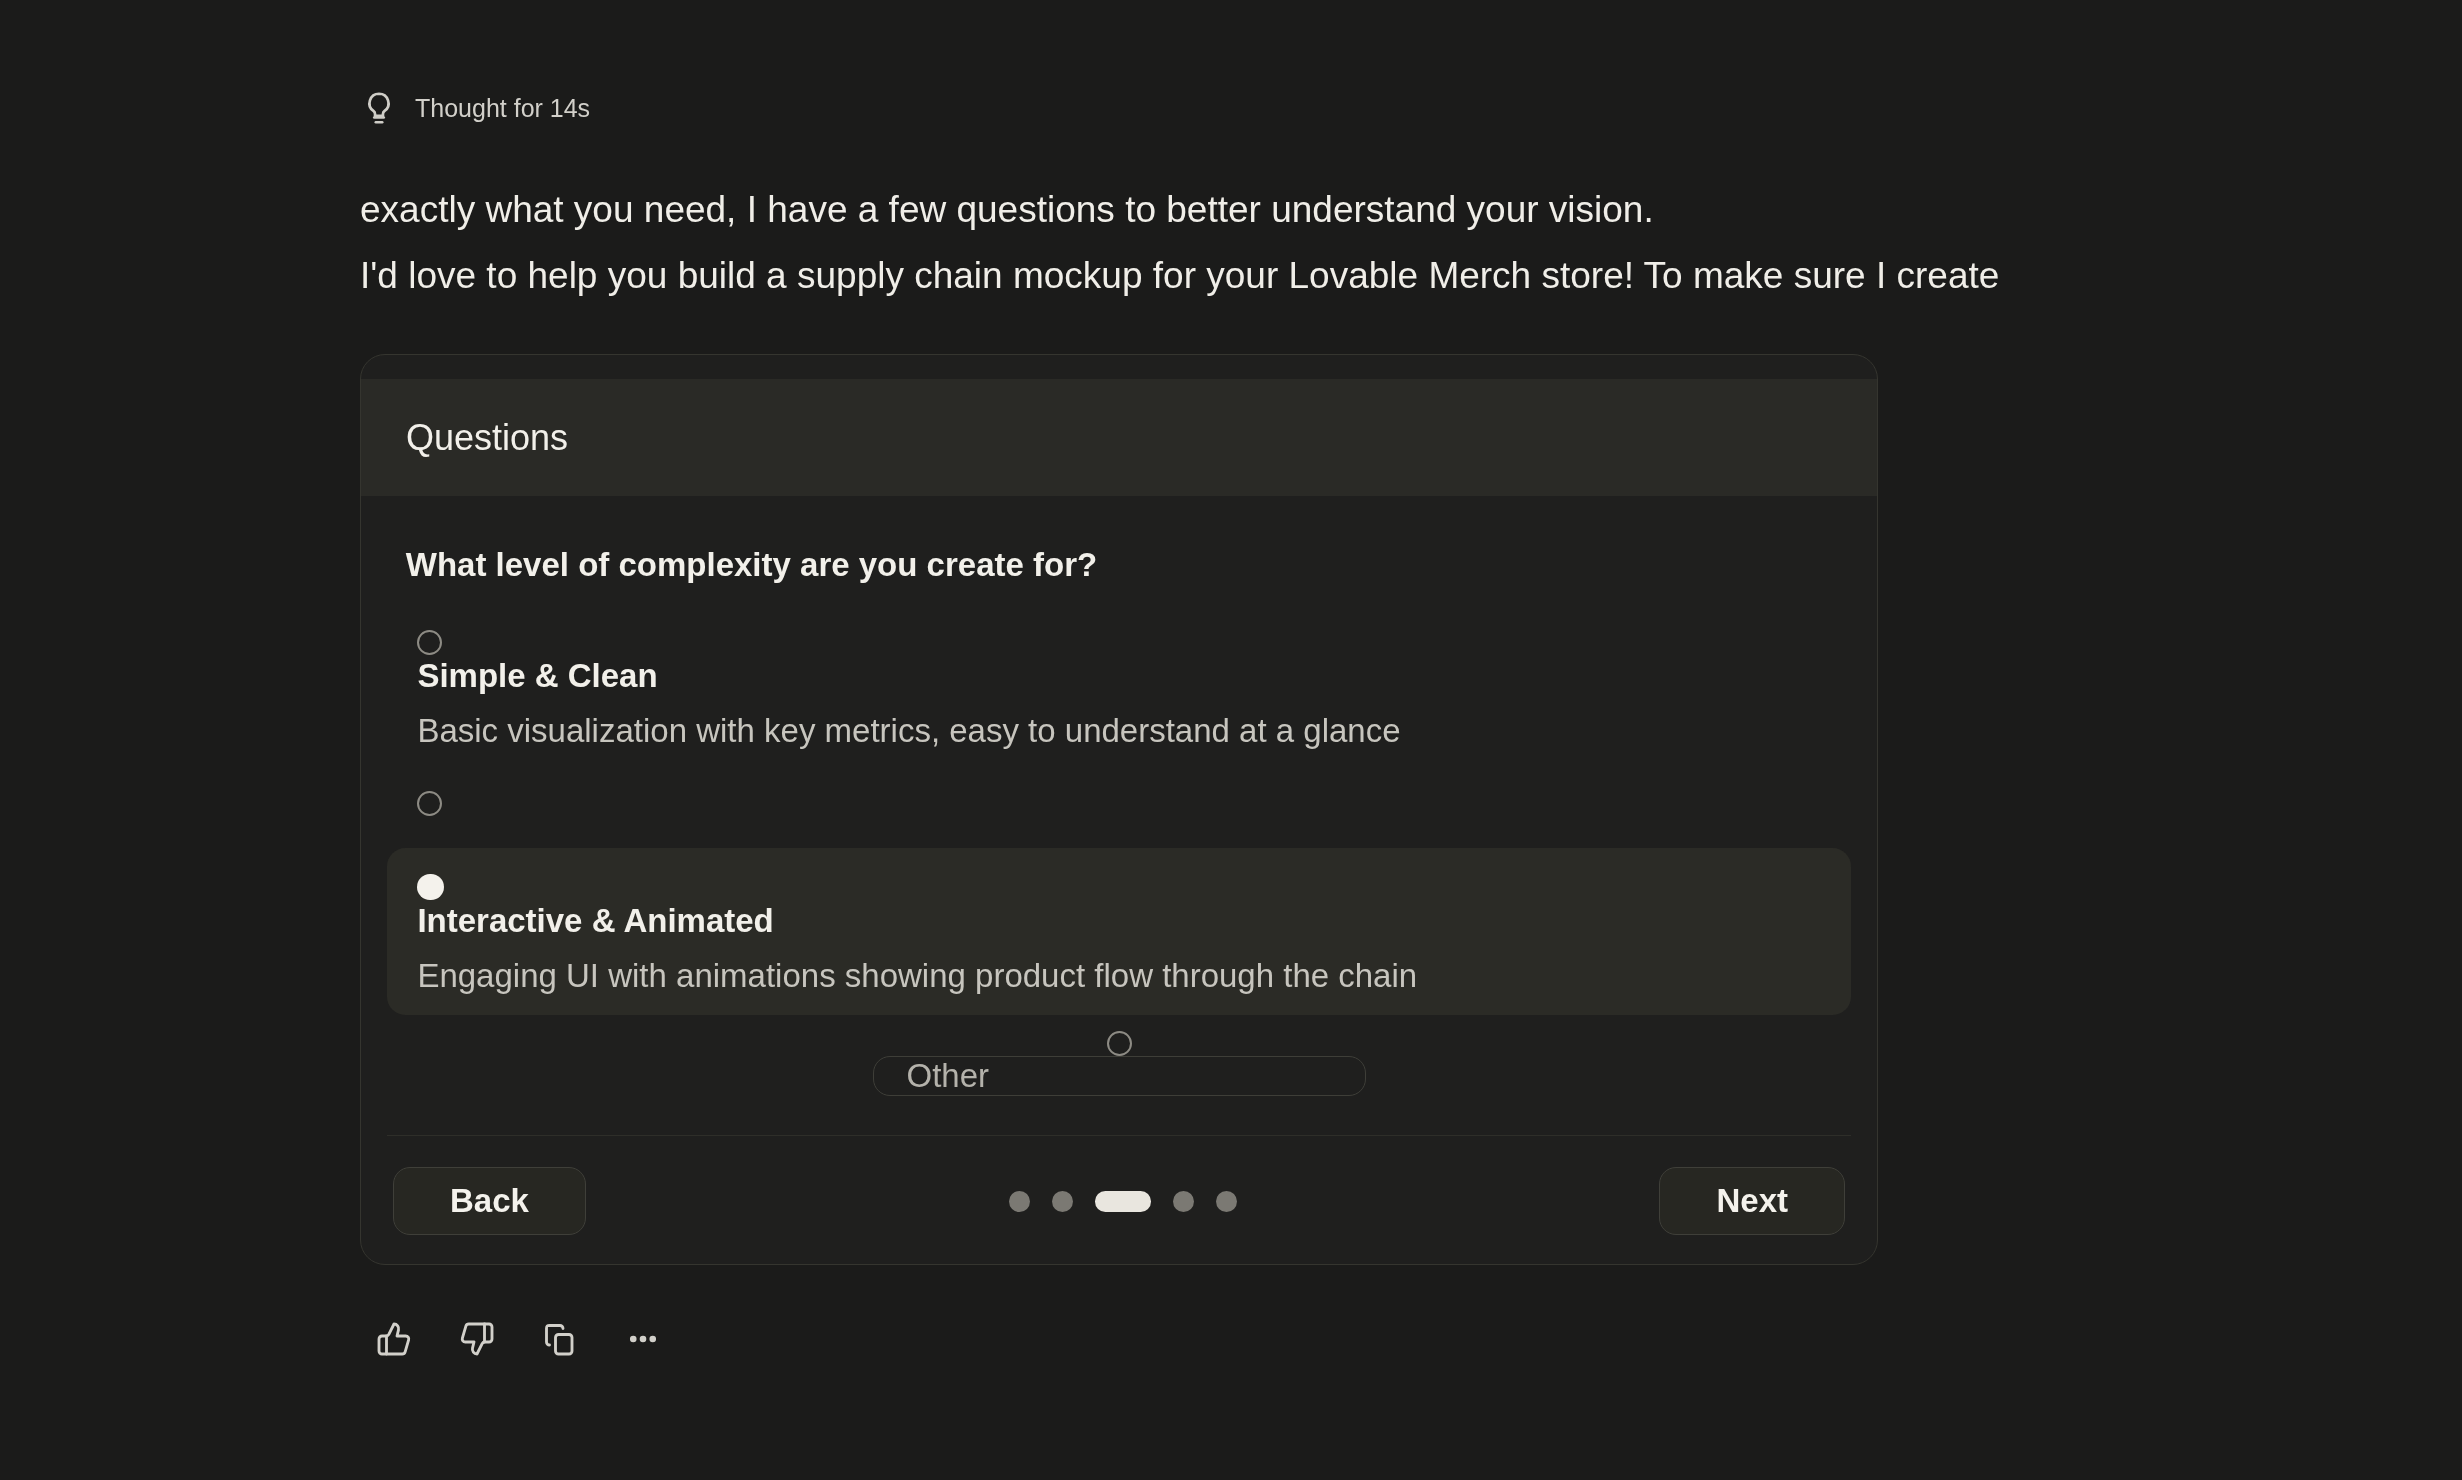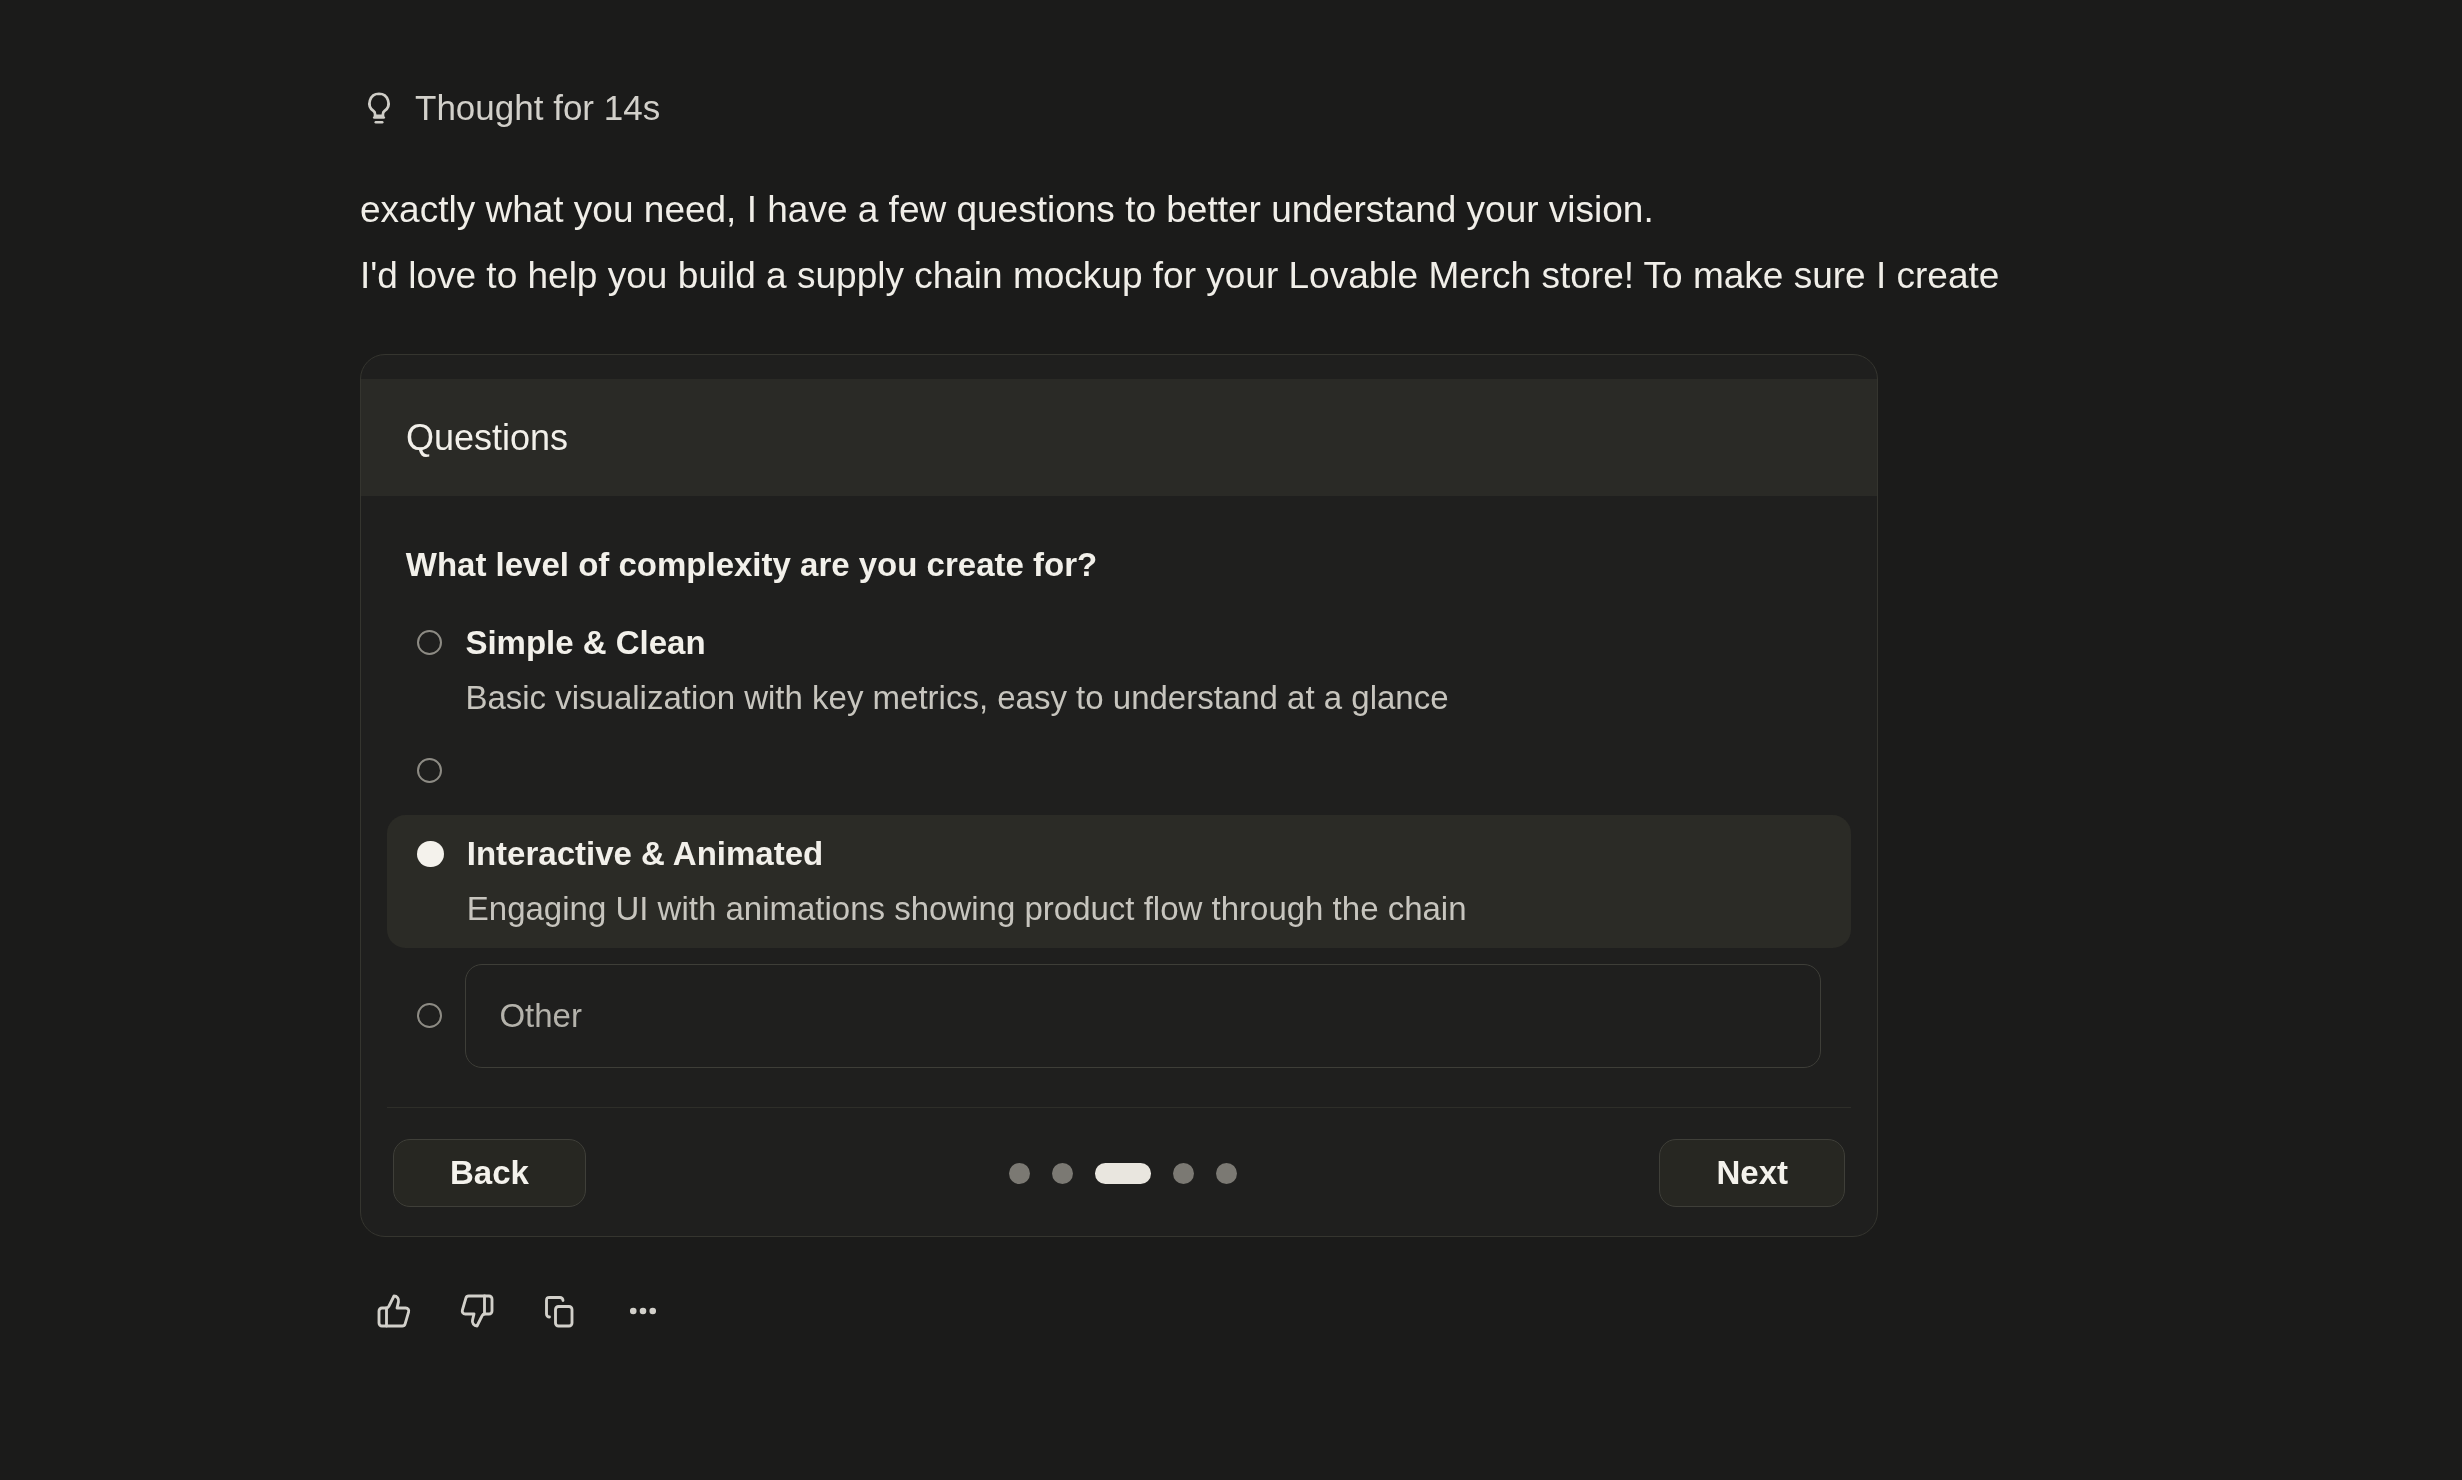--- a/index.html
+++ b/index.html
@@ -8,33 +8,33 @@
     background:#1b1b1a;
     font-family:"Liberation Sans", sans-serif;
     color:#f2f0ea;
     -webkit-font-smoothing:antialiased;
   }
   .content { position:absolute; left:360px; top:85px; width:1518px; }
 
   
   .thought-row { display:flex; align-items:center; gap:17px; height:46px; margin-bottom:46px; color:#d2d0ca; cursor:pointer; }
   .thought-row svg { width:38px; height:38px; stroke:#cfcdc7; }
-  .thought-label { font-size:35px; color:#d2d0ca; }
+  .thought-label { font-size:25px; color:#d2d0ca; }
 
   
   .message { width:1851px; font-size:37px; line-height:66px; color:#f0eee8; margin-bottom:45px; }
 
   
   .card { width:1518px; background:#1f1f1e; border:1.7px solid #35352f; border-radius:25px; overflow:hidden; }
   .card-header { background:#2a2a26; padding:36px 45px;margin-top:24px; }
   .card-title { font-size:36px; font-weight:500; color:#f2f0ea; line-height:45px; }
   .card-body { padding:48px 26.4px 0 26.4px; }
   .question-title { margin:0 18.4px 37px 18.4px; font-size:33px; font-weight:700; line-height:41px; color:#f2f0ea; }
 
-  .option-row { display:flex; gap:23px; padding:0 30px; margin-bottom:32px; cursor:pointer; }
+  .option-row { display:flex; padding:0 30px; margin-bottom:32px; cursor:pointer;flex-direction:column; }
   .radio { flex:none; width:25px; height:25px; margin-top:8px; border:2.9px solid #8d8b84; border-radius:50%; background:transparent; }
   .option-row.selected { background:#2b2b26; border-radius:18.4px; padding:18.4px 30px; margin:0 0 16px 0; }
   .option-row.selected .radio { width:26.4px; height:26.4px; margin-top:7.5px; border:none; background:#f4f2ec; }
   .option-label { font-size:33px; font-weight:700; line-height:41px; color:#f2f0ea; margin-bottom:14px; }
   .option-desc { font-size:33px; line-height:41px; color:#c7c5be; }
 
   .option-row.other { align-items:center; margin-bottom:0; }
   .option-row.other .radio { margin-top:0; }
   .other-input {
     flex:1; height:104px; background:transparent; border:1.7px solid #3e3e38; border-radius:17px;

